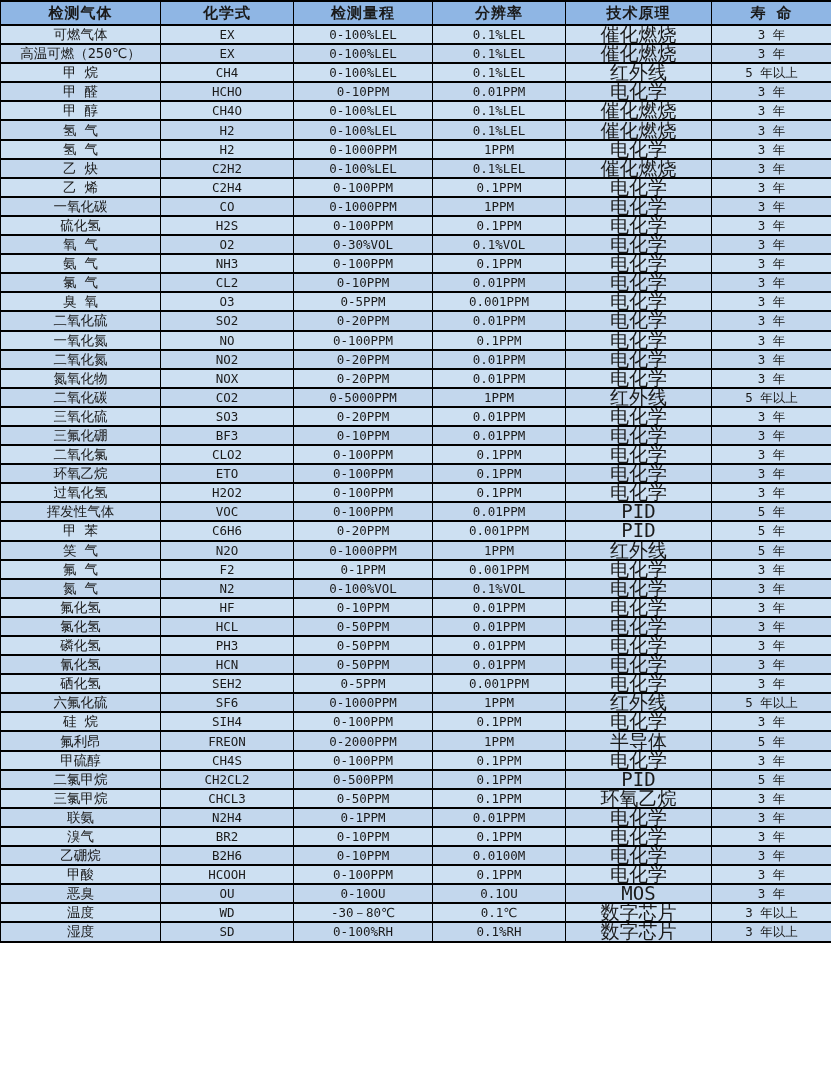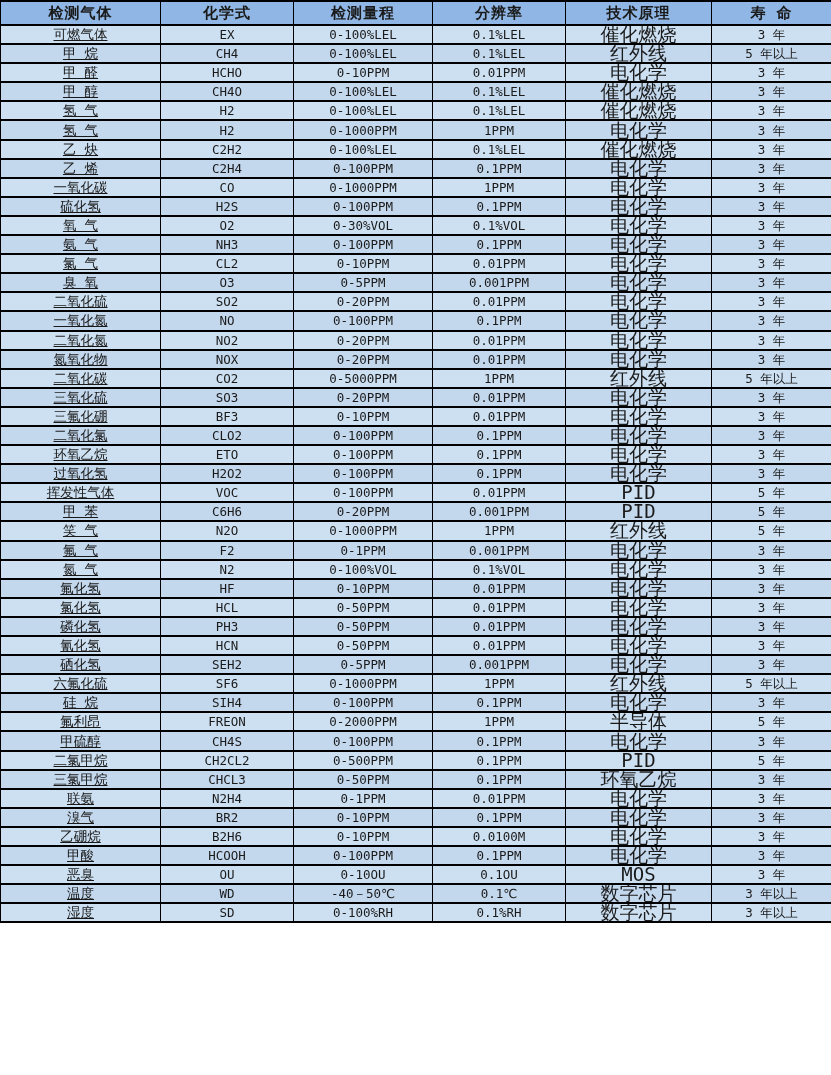--- a/index.html
+++ b/index.html
@@ -37,21 +37,20 @@
     height: 22px;
     letter-spacing: 1px;
   }
   table.spec-table td {
     font-size: 12.5px;
     height: 17.1px;
     line-height: 17px;
   }
   table.spec-table td:first-child {
     font-size: 13.5px;
-    text-decoration: underline;
   }
   table.spec-table td:nth-child(5) {
     font-size: 19px;
   }
   table.spec-table tbody tr:nth-child(odd) td {
     background: #cde0f2;
   }
   table.spec-table tbody tr:nth-child(even) td {
     background: #c3d7ed;
   }
@@ -82,20 +81,28 @@
     <tbody>
         <tr>
           <td>可燃气体</td>
           <td>EX</td>
           <td>0-100%LEL</td>
           <td>0.1%LEL</td>
           <td>催化燃烧</td>
           <td>3 年</td>
         </tr>
         <tr>
+          <td>高温可燃（250℃）</td>
+          <td>EX</td>
+          <td>0-100%LEL</td>
+          <td>0.1%LEL</td>
+          <td>催化燃烧</td>
+          <td>3 年</td>
+        </tr>
+        <tr>
           <td>甲 烷</td>
           <td>CH4</td>
           <td>0-100%LEL</td>
           <td>0.1%LEL</td>
           <td>红外线</td>
           <td>5 年以上</td>
         </tr>
         <tr>
           <td>甲 醛</td>
           <td>HCHO</td>
@@ -436,21 +443,21 @@
           <td>恶臭</td>
           <td>OU</td>
           <td>0-10OU</td>
           <td>0.1OU</td>
           <td>MOS</td>
           <td>3 年</td>
         </tr>
         <tr>
           <td>温度</td>
           <td>WD</td>
-          <td>-40－50℃</td>
+          <td>-30－80℃</td>
           <td>0.1℃</td>
           <td>数字芯片</td>
           <td>3 年以上</td>
         </tr>
         <tr>
           <td>湿度</td>
           <td>SD</td>
           <td>0-100%RH</td>
           <td>0.1%RH</td>
           <td>数字芯片</td>

